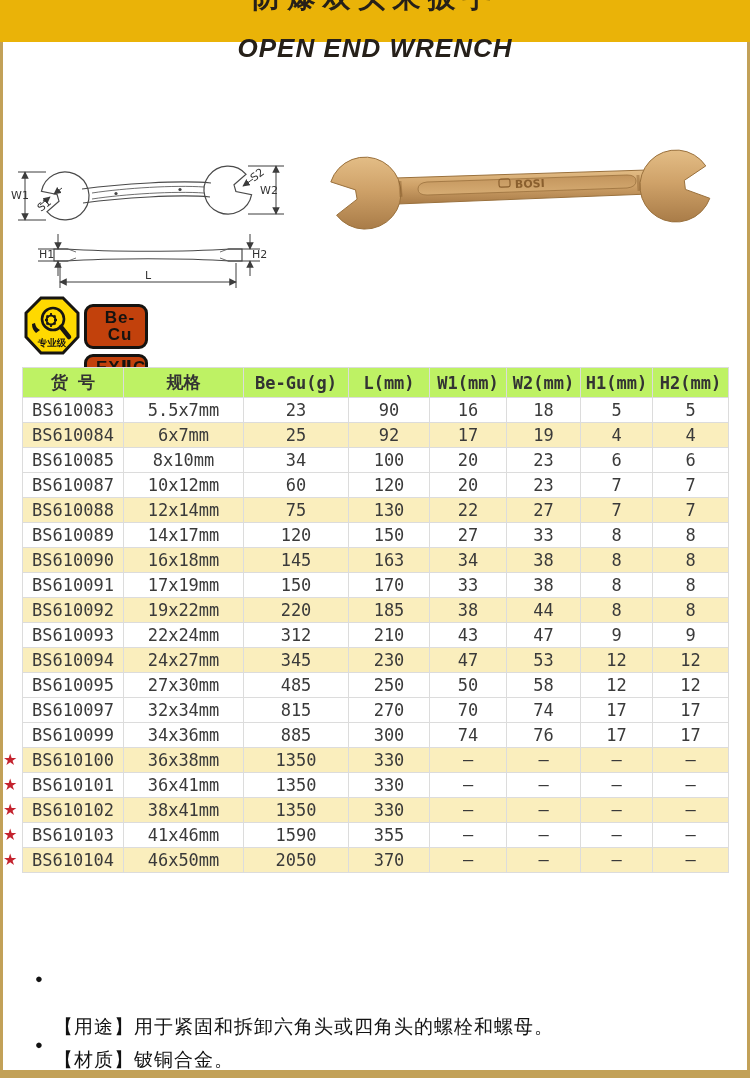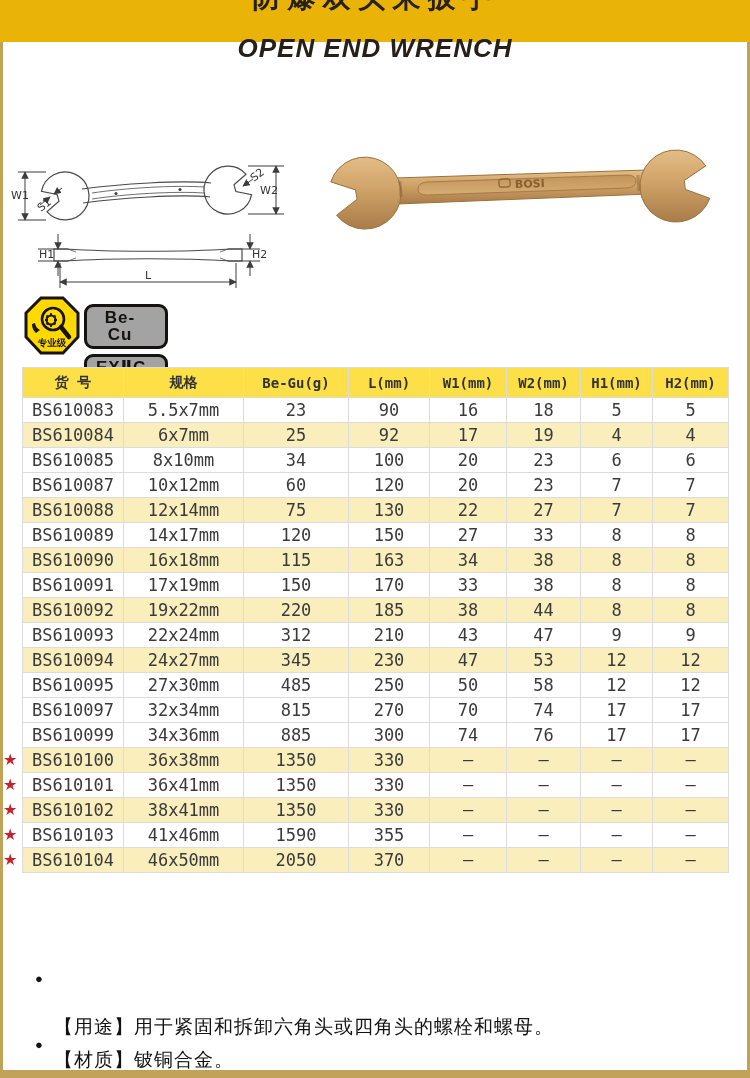--- a/index.html
+++ b/index.html
@@ -23,36 +23,36 @@
   .bottom-bar { position:absolute; left:0; bottom:0; width:750px; height:8px; background:#c2a158; z-index:5; }
 
   
   .diagram { position:absolute; left:10px; top:146px; }
   .photo { position:absolute; left:303px; top:131px; }
 
   
   .logo-octagon { position:absolute; left:23px; top:296px; }
   .badge-col { position:absolute; left:84px; top:304px; display:flex; flex-direction:column; gap:5px; }
   .badge {
-    background:#a3a3a3; border:3px solid #151310; border-radius:9px;
+    background:#c2410c; border:3px solid #151310; border-radius:9px;
     color:#151310; font-weight:bold; font-size:17px; line-height:1;
-    padding:2px 21px 3px 9px; text-align:center; width:48px; letter-spacing:1px;
+    padding:2px 1px 3px 9px; text-align:center; width:48px; letter-spacing:1px;
   }
 
   
   .spec-table {
     position:absolute; left:22px; top:367px; width:706px;
     border-collapse:collapse; table-layout:fixed;
     font-family:"DejaVu Sans Mono","DejaVu Sans",sans-serif;
     color:#3a3a3a; font-size:17px;
   }
   .spec-table th, .spec-table td {
     border:1px solid #dcdcdc; text-align:center; padding:0; overflow:visible;
   }
-  .spec-table th { height:29px; background:#fde047; font-weight:600; font-size:14px; color:#333; }
+  .spec-table th { height:29px; background:#bef264; font-weight:600; font-size:17px; color:#333; }
   .spec-table td { height:24px; background:#ffffff; position:relative; }
   .spec-table tr.alt td { background:#faeebd; }
   .star {
     position:absolute; left:-20px; top:50%; transform:translateY(-52%);
     color:#c4232e; font-size:16px; line-height:1;
     font-family:"DejaVu Sans",sans-serif;
   }
 
   
   .notes { position:absolute; left:24px; top:966px; width:700px; color:#121212; }
@@ -266,21 +266,21 @@
           <td>120</td>
           <td>150</td>
           <td>27</td>
           <td>33</td>
           <td>8</td>
           <td>8</td>
         </tr>
         <tr class="alt">
           <td>BS610090</td>
           <td>16x18mm</td>
-          <td>115</td>
+          <td>145</td>
           <td>163</td>
           <td>34</td>
           <td>38</td>
           <td>8</td>
           <td>8</td>
         </tr>
         <tr>
           <td>BS610091</td>
           <td>17x19mm</td>
           <td>150</td>

